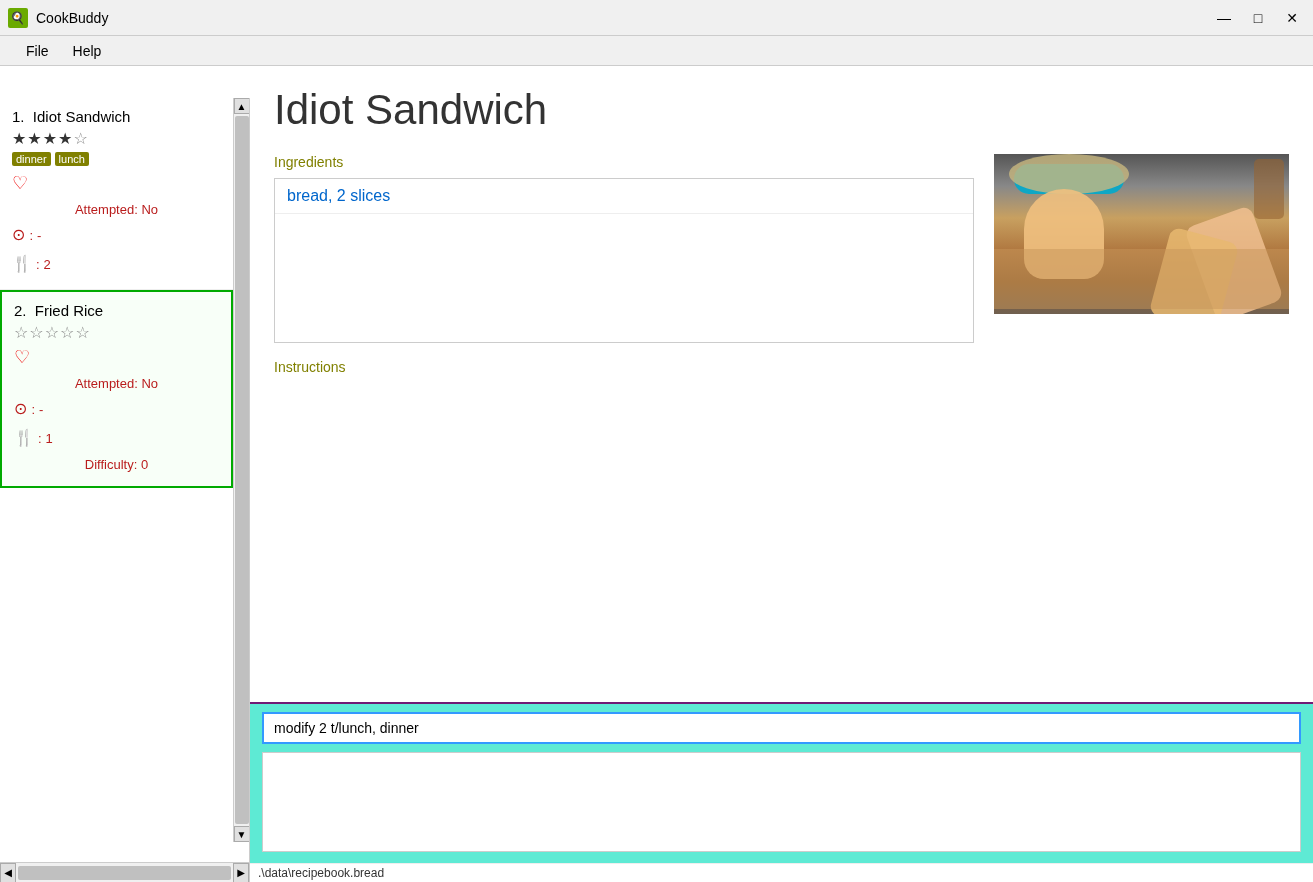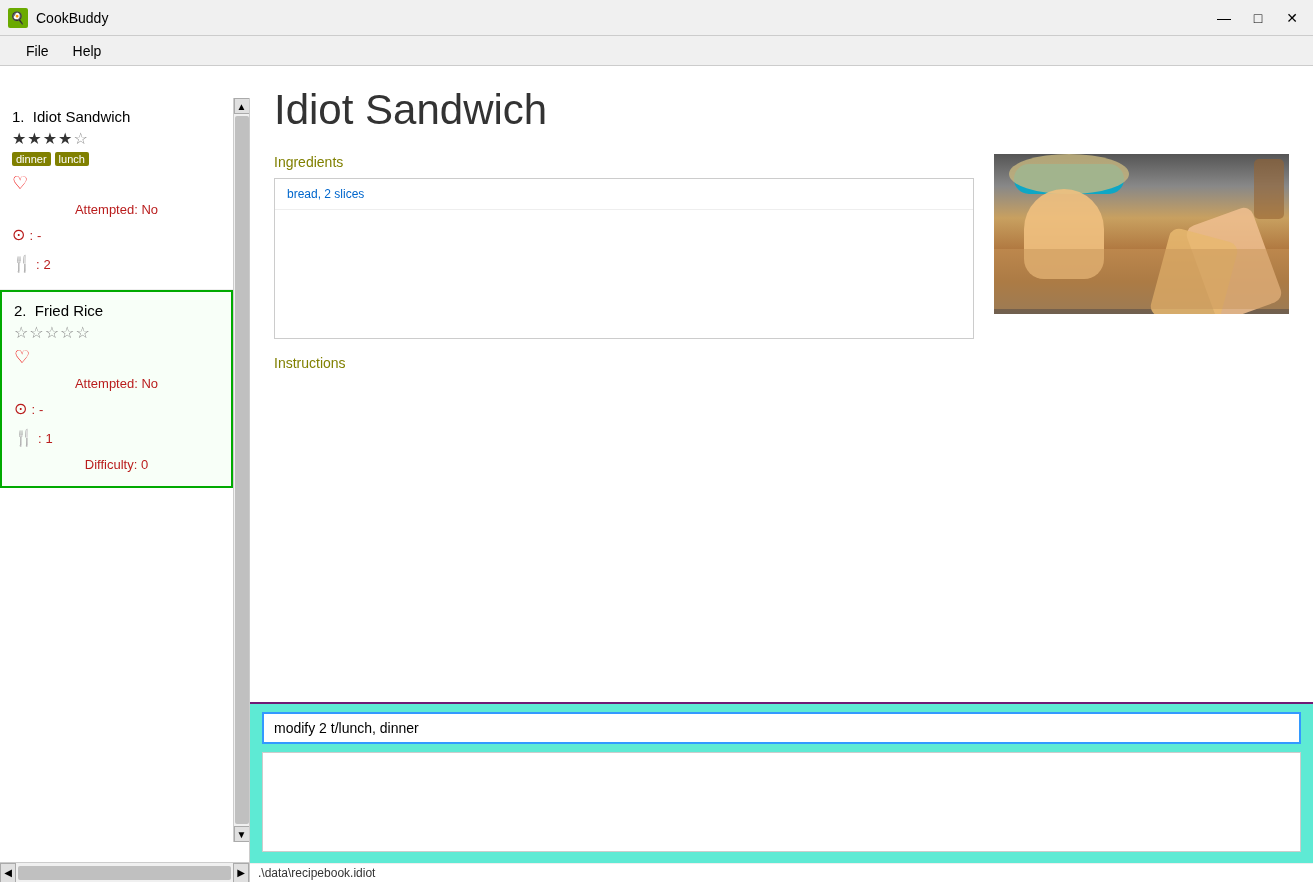--- a/index.html
+++ b/index.html
@@ -250,21 +250,21 @@
     .ingredients-box {
       border: 1px solid #ccc;
       padding: 0;
       margin-bottom: 16px;
     }
 
     .ingredient-item {
       padding: 8px 12px;
       border-bottom: 1px solid #eee;
       color: #0066cc;
-      font-size: 12px;
+      font-size: 16px;
     }
     .ingredient-item:last-child { border-bottom: none; }
     .ingredient-empty {
       padding: 8px 12px;
       color: transparent;
       font-size: 14px;
     }
 
     .instructions-box {
       border: 1px solid #ccc;
@@ -445,16 +445,16 @@
         </div>
       </div>
     </div>
 
     <div class="command-area">
       <input type="text" class="command-input" value="modify 2 t/lunch, dinner" style="">
       <textarea class="output-area" style=""></textarea>
     </div>
 
     <div class="status-bar">
-      <span>.\data\recipebook.idiot</span>
+      <span>.\data\recipebook.bread</span>
     </div>
   </div>
 </div>
 
 </body></html>

